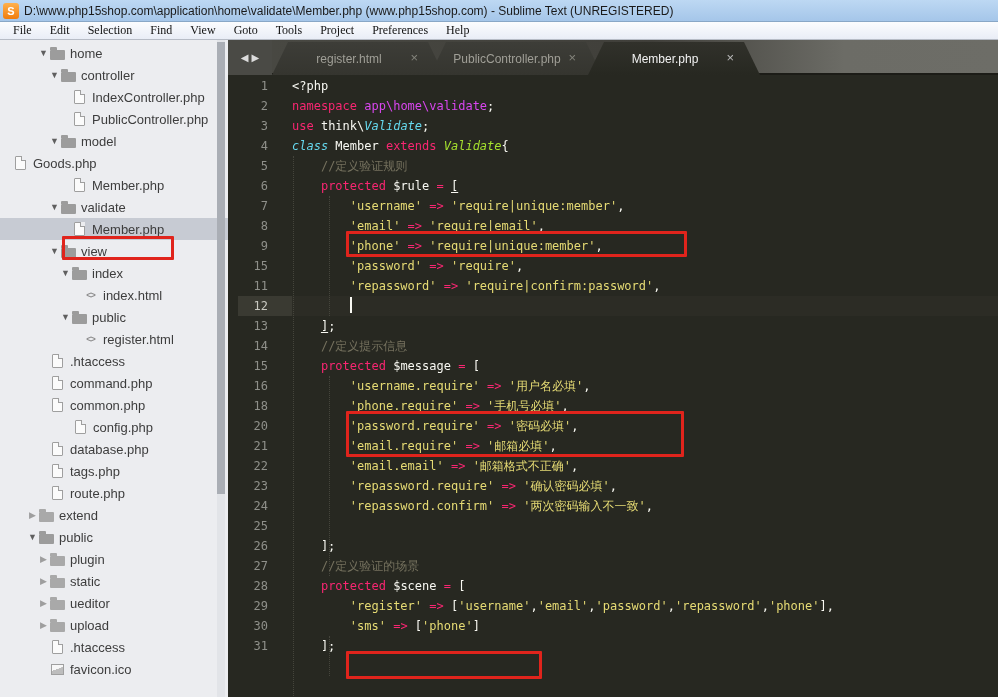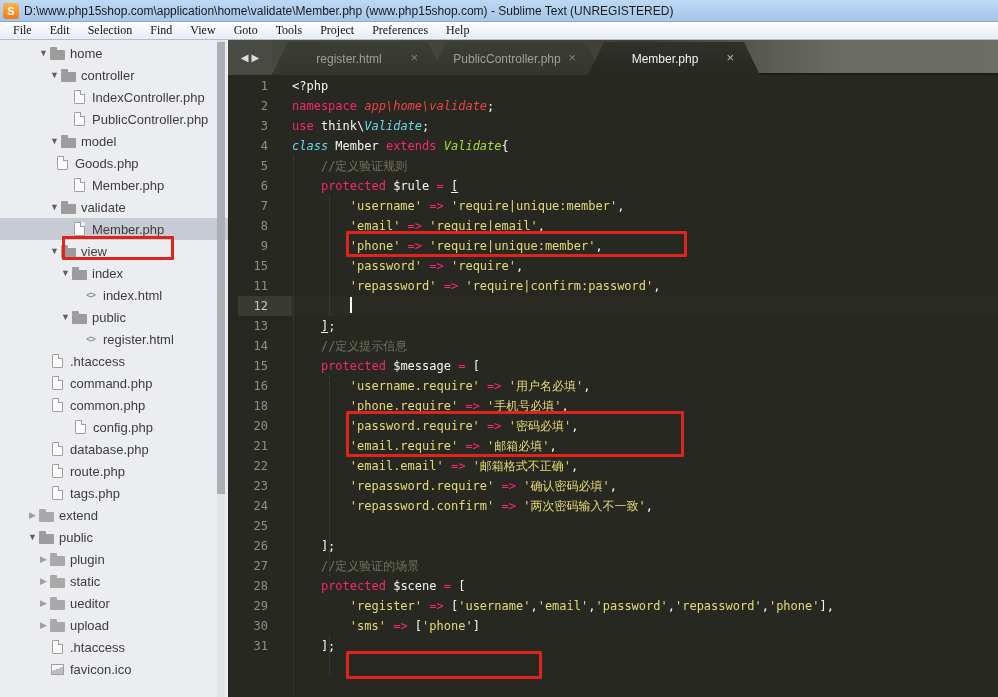--- a/index.html
+++ b/index.html
@@ -68,21 +68,21 @@
   .gutter { display:inline-block; width:54px; padding-right:24px; text-align:right;
     color:#8f908a; vertical-align:top; }
   .code-line.current .gutter { background:#3a3a32; color:#c9c9c1; }
   .line-text { white-space:pre; }
   .tk-p  { color:#f8f8f2; }
   .tk-k  { color:#f92672; }
   .tk-s  { color:#e6db74; }
   .tk-c  { color:#75715e; }
   .tk-t  { color:#66d9ef; font-style:italic; }
   .tk-gi { color:#a6e22e; font-style:italic; }
-  .tk-g  { color:#ef4444;font-style:italic; }
+  .tk-g  { color:#d946ef; }
   .tk-pu { color:#f8f8f2; text-decoration:underline; text-underline-offset:2px; }
   .caret { display:inline-block; width:0; height:16px; border-left:2px solid #f8f8f2; vertical-align:-3px; }
   .guide { position:absolute; width:0; border-left:1px dotted #45453c; pointer-events:none; }
   #g0 { left:55px; top:81px;  height:540px; }
   #g1 { left:91px; top:121px; height:120px; }
   #g2 { left:91px; top:301px; height:200px; }
   #g3 { left:91px; top:561px; height:40px;  }
 
   
   .anno { position:absolute; border:3px solid #e0241c; border-radius:1px; pointer-events:none; z-index:20; }
@@ -142,21 +142,21 @@
             </span>
             <span class="tree-label">PublicController.php</span>
           </div>
           <div class="tree-row" style="padding-left: 48px;">
             <span class="tree-arrow">▼</span>
             <span class="tree-ico">
               <span class="icon-folder"></span>
             </span>
             <span class="tree-label">model</span>
           </div>
-          <div class="tree-row" style=" margin-left: 42px;">
+          <div class="tree-row" style="">
             <span class="tree-arrow"></span>
             <span class="tree-ico">
               <span class="icon-file"></span>
             </span>
             <span class="tree-label">Goods.php</span>
           </div>
           <div class="tree-row" style="padding-left: 59px;">
             <span class="tree-arrow"></span>
             <span class="tree-ico">
               <span class="icon-file"></span>
@@ -241,28 +241,28 @@
             <span class="tree-ico">
               <span class="icon-file"></span>
             </span>
             <span class="tree-label">database.php</span>
           </div>
           <div class="tree-row" style="padding-left: 37px;">
             <span class="tree-arrow"></span>
             <span class="tree-ico">
               <span class="icon-file"></span>
             </span>
+            <span class="tree-label">tags.php</span>
+          </div>
+          <div class="tree-row" style="padding-left: 37px;">
+            <span class="tree-arrow"></span>
+            <span class="tree-ico">
+              <span class="icon-file"></span>
+            </span>
             <span class="tree-label">route.php</span>
-          </div>
-          <div class="tree-row" style="padding-left: 37px;">
-            <span class="tree-arrow"></span>
-            <span class="tree-ico">
-              <span class="icon-file"></span>
-            </span>
-            <span class="tree-label">tags.php</span>
           </div>
           <div class="tree-row" style="padding-left: 26px;">
             <span class="tree-arrow closed">▶</span>
             <span class="tree-ico">
               <span class="icon-folder closed"></span>
             </span>
             <span class="tree-label">extend</span>
           </div>
           <div class="tree-row" style="padding-left: 26px;">
             <span class="tree-arrow">▼</span>

